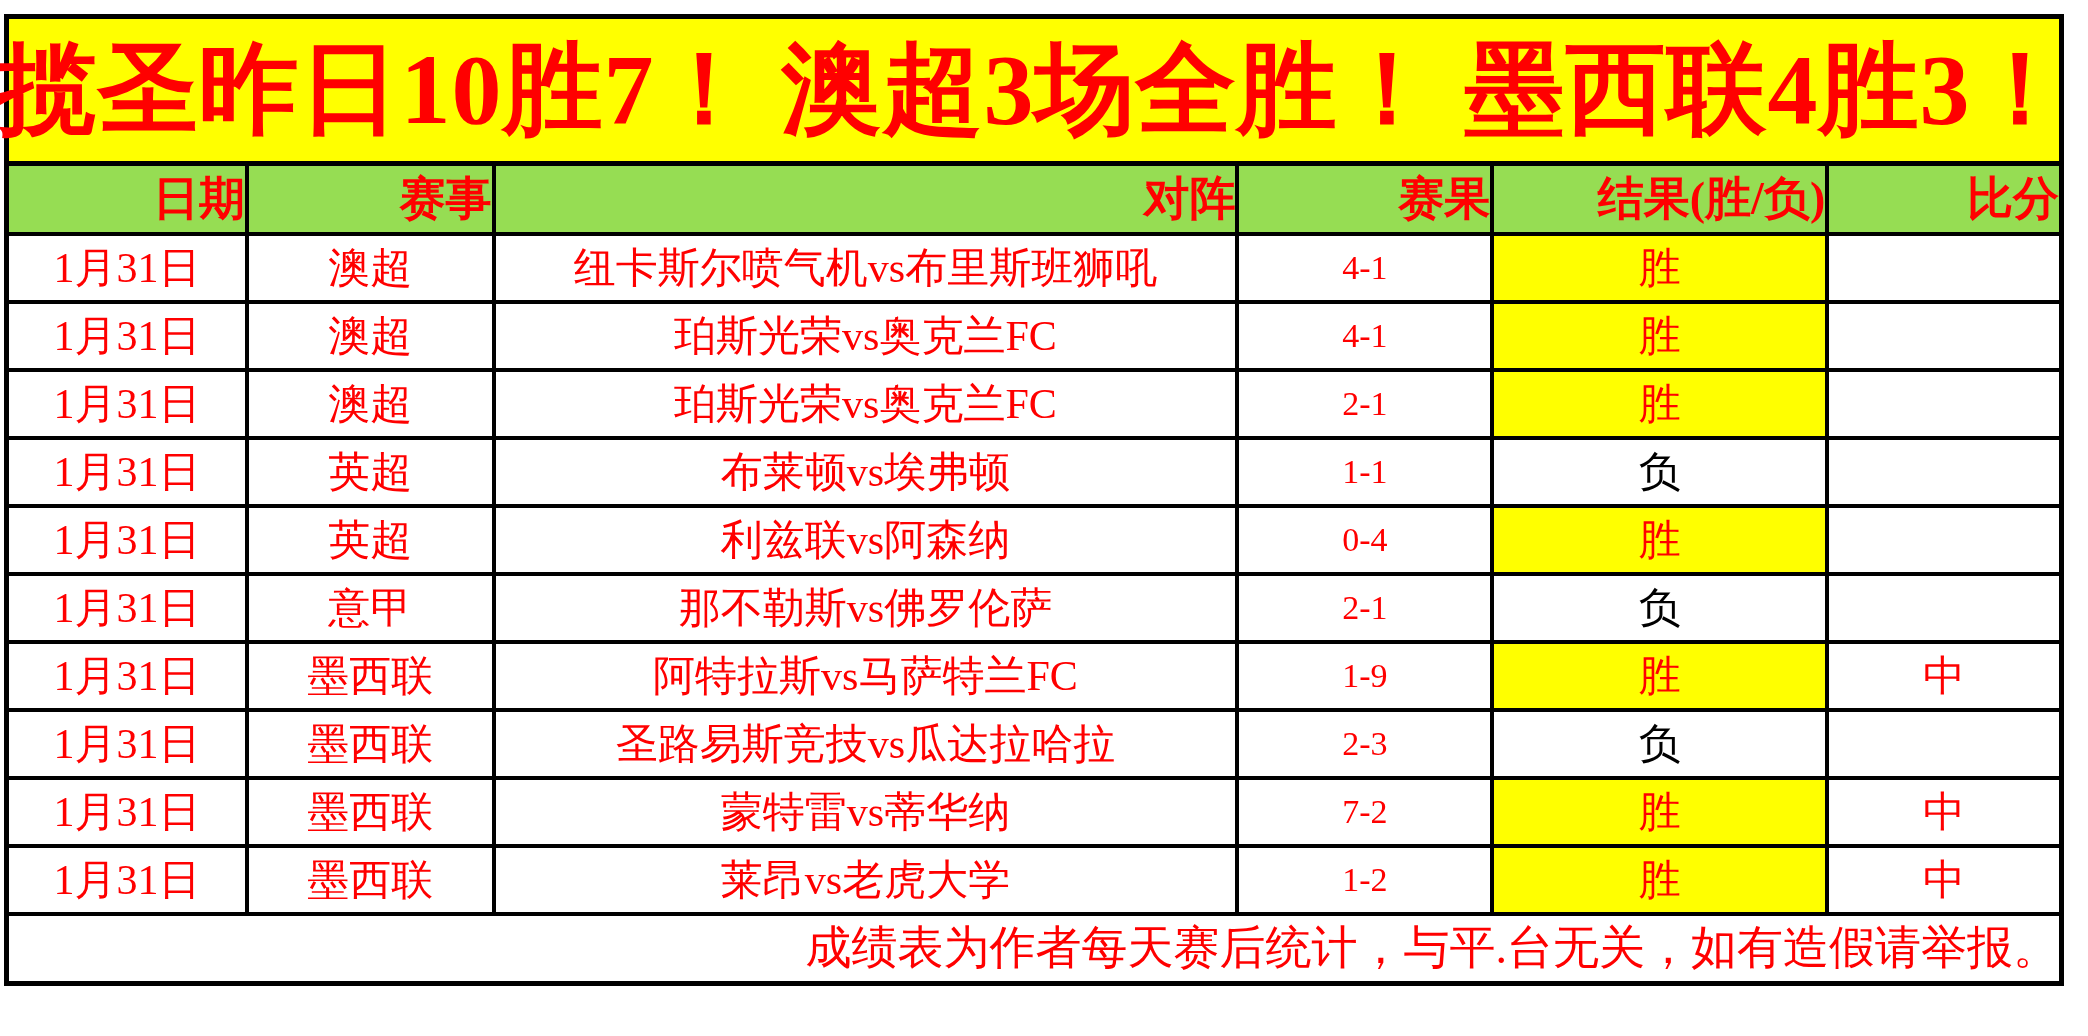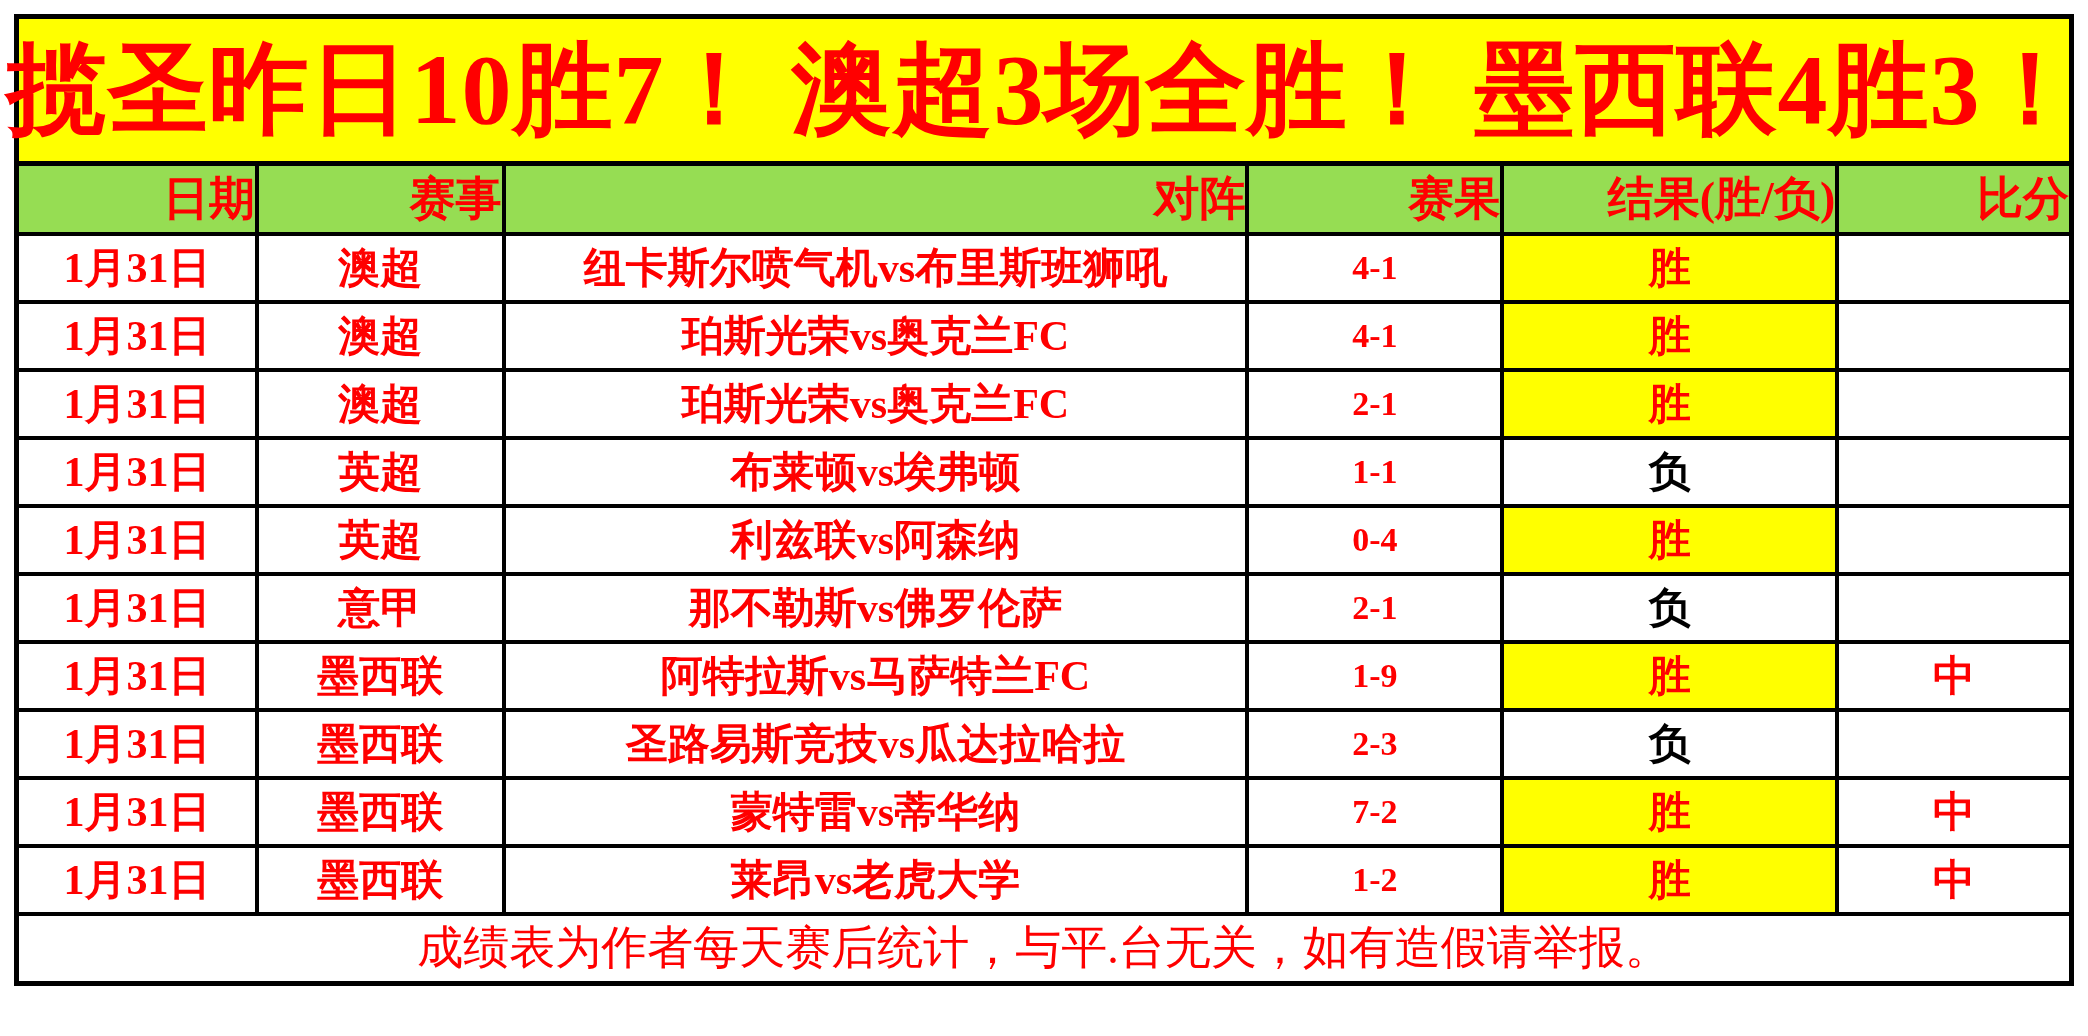--- a/index.html
+++ b/index.html
@@ -13,21 +13,21 @@
   }
   *{box-sizing:border-box;}
   html,body{margin:0;padding:0;}
   body{
     width:2088px;height:1036px;
     background:var(--c-page-bg);
     font-family:"Liberation Serif","DejaVu Serif",serif;
     overflow:hidden;
   }
   .sheet{
-    padding:14px 14px 0 14px;
+    padding:14px 14px 0 4px;
     width:2088px;
   }
   .title-band{
     width:2060px;
     height:147px;
     border:5px solid var(--c-border);
     border-bottom:none;
     background:var(--c-title-bg);
     display:flex;align-items:center;justify-content:center;
   }
@@ -58,37 +58,38 @@
     font-size:46px;
     font-weight:bold;
     height:70px;
     text-align:right;
   }
   tbody td{
     height:68px;
     font-size:42px;
     color:var(--c-accent);
     background:#FFFFFF;
-    font-weight:bold;
+    font-weight:normal;
   }
   tbody td.c-score{font-size:34px;}
   tbody td.c-result.win{
     background:var(--c-win-bg);
     color:var(--c-accent);
   }
   tbody td.c-result.loss{
     background:#FFFFFF;
     color:var(--c-loss-text);
   }
   tfoot td{
     height:70px;
     font-size:46px;
     color:var(--c-accent);
     background:#FFFFFF;
     font-weight:normal;
+    text-align:right;
   }
 </style>
 </head>
 <body>
 
 <div class="sheet">
 
   <div class="title-band">
     <span class="title-text">揽圣昨日10胜7！ 澳超3场全胜！ 墨西联4胜3！</span>
   </div>

